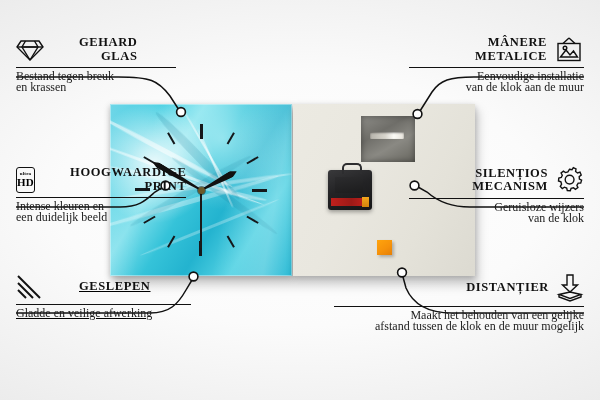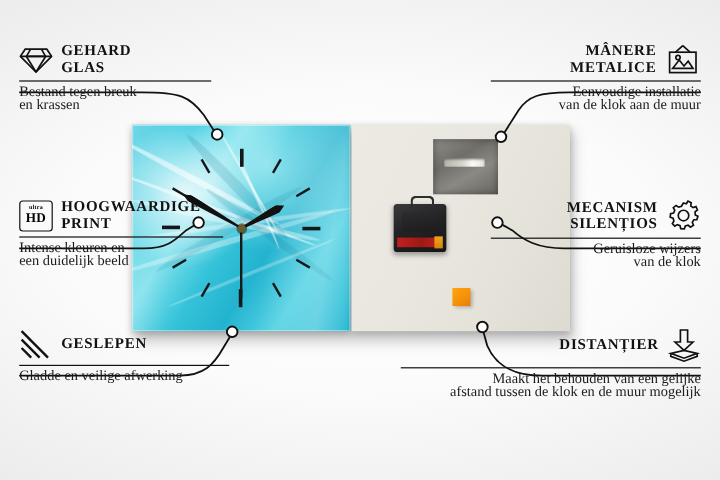--- a/index.html
+++ b/index.html
@@ -88,21 +88,21 @@
   .callout{position:absolute;}
   .callout .c-title{
     font-weight:bold;letter-spacing:.6px;font-size:12.5px;color:#111;
     line-height:13.5px;text-transform:uppercase;white-space:nowrap;
   }
   .callout .c-head{display:flex;align-items:center;gap:7px;}
   .callout.right .c-head{flex-direction:row;justify-content:flex-end;}
   .callout .c-rule{border-top:1.4px solid #111;margin:4px 0 3px 0;}
   .callout .c-sub{font-size:12px;line-height:11.4px;color:#1b1b1b;}
   .callout.right .c-sub{text-align:right;}
-  .callout.left .c-title{text-align:left;}
+  .callout.left .c-title{text-align:right;margin-left:28px;}
   .callout.right .c-title{text-align:right;}
   .ico{flex:0 0 auto;display:block;}
   svg.ico{stroke:#111;fill:none;stroke-width:1.4;}
   .hdbox{
     width:26px;height:24px;border:1.5px solid #111;border-radius:3px;
     display:flex;flex-direction:column;align-items:center;justify-content:center;line-height:1;
   }
   .hdbox .t1{font-size:5px;font-weight:bold;letter-spacing:.2px;}
   .hdbox .t2{font-size:11px;font-weight:bold;letter-spacing:.3px;margin-top:.5px;}
   #lines{position:absolute;left:0;top:0;width:600px;height:400px;pointer-events:none;}
@@ -245,21 +245,21 @@
         <div class="c-title">PRINT</div>
       </div>
     </div>
     <div class="c-rule"></div>
     <div class="c-sub">
       <div>Intense kleuren en</div>
       <div>een duidelijk beeld</div>
     </div>
   </div>
 
-  <div class="callout left" style="left:16px;top:274px;width:175px;">
+  <div class="callout left" style="left:16px;top:274px;width:175px;text-decoration:underline;">
     <div class="c-head">
       <svg class="ico" width="28" height="26" viewBox="0 0 28 26">
         <path d="M2,2 L24,24" stroke-width="2"></path>
         <path d="M2,9 L17,24" stroke-width="2"></path>
         <path d="M2,16 L10,24" stroke-width="2"></path>
       </svg>
       <div>
         <div class="c-title">GESLEPEN</div>
       </div>
     </div>
@@ -286,22 +286,22 @@
     <div class="c-rule"></div>
     <div class="c-sub">
       <div>Eenvoudige installatie</div>
       <div>van de klok aan de muur</div>
     </div>
   </div>
 
   <div class="callout right" style="right:16px;top:166px;width:175px;">
     <div class="c-head">
       <div>
+        <div class="c-title">SILENȚIOS</div>
         <div class="c-title">MECANISM</div>
-        <div class="c-title">SILENȚIOS</div>
       </div>
       <svg class="ico" width="29" height="28" viewBox="0 0 29 28">
         <path d="M14.5,3.2 L17,3.8 L18.3,1.6 L21,3.0 L20.6,5.5 L22.6,7.0 L25,6.2 L26.2,9.0 L24.2,10.6 L24.4,13.1
                  L26.6,14.2 L25.7,17.1 L23.2,17.1 L21.9,19.3 L22.9,21.6 L20.4,23.3 L18.5,21.7 L16.1,22.3 L15.3,24.7
                  L12.3,24.6 L11.7,22.1 L9.4,21.2 L7.3,22.5 L5.3,20.4 L6.6,18.2 L5.9,15.8 L3.5,15.0 L3.8,12.0
                  L6.3,11.5 L7.3,9.2 L6.1,7.0 L8.4,5.2 L10.5,6.6 L12.9,5.9 Z"></path>
         <circle cx="14.6" cy="13.6" r="4.4"></circle>
       </svg>
     </div>
     <div class="c-rule"></div>

